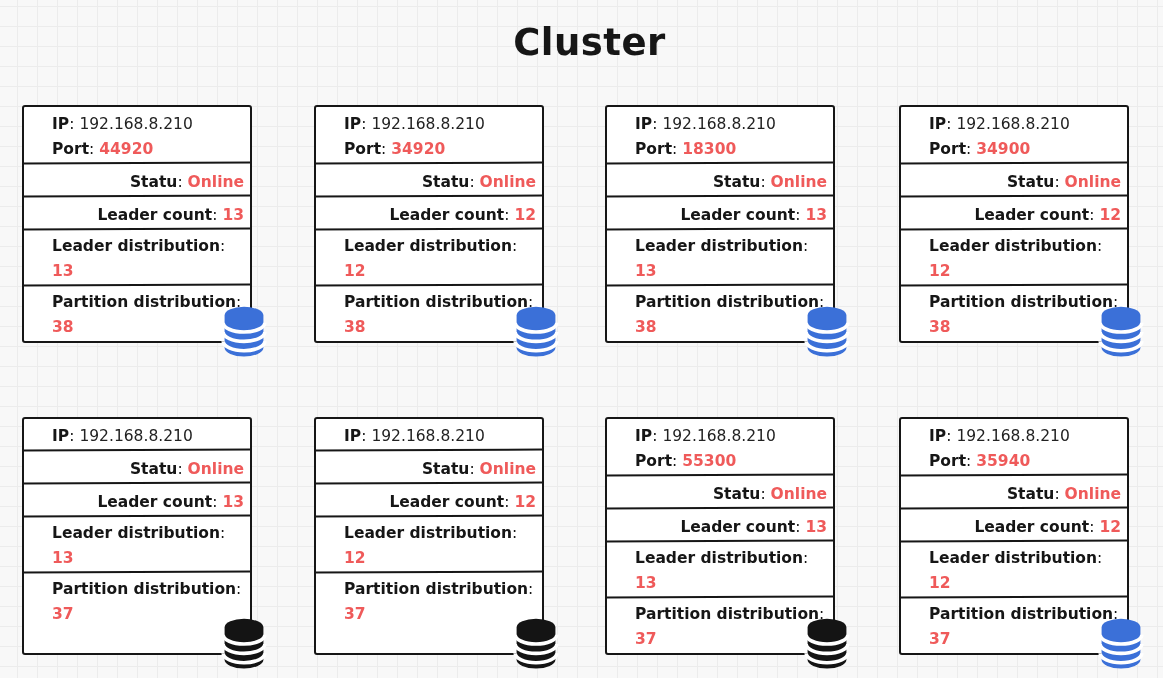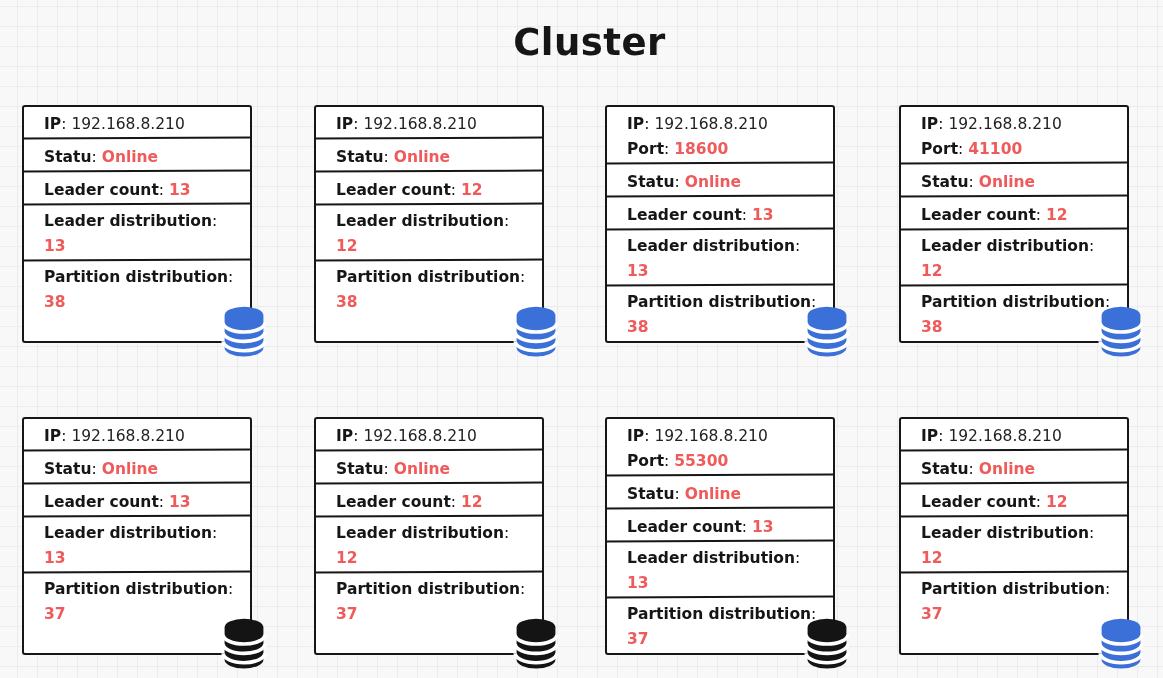--- a/index.html
+++ b/index.html
@@ -36,24 +36,24 @@
   .card{
     position:absolute;
     width:230px;height:238px;
     box-sizing:border-box;
     background:#ffffff;
     border:2.2px solid #161616;
     border-radius:3px;
   }
   .r1{top:105px;} .r2{top:417px;}
   .c1{left:22px;} .c2{left:314px;} .c3{left:605px;} .c4{left:899px;}
-  .sec{padding-left:20px;padding-right:6px;}
+  .sec{padding-left:28px;padding-right:6px;}
   .sec1{padding-top:5px;}
-  .sec2{padding-top:6px;}
-  .sec3{padding-top:6px;}
+  .sec2{padding-top:6px;text-align:right;}
+  .sec3{padding-top:6px;text-align:right;}
   .sec4{padding-top:4px;}
   .sec5{padding-top:4px;}
   .row{height:25px;line-height:25px;font-size:15.5px;white-space:nowrap;}
   .lbl{font-weight:700;color:#161616;}
   .sep{font-weight:400;color:#161616;margin-right:5px;}
   .val{color:var(--value-red);font-weight:600;}
   .val-black{color:#222222;font-weight:400;}
   .divider{
     border-top:2.5px solid #161616;
     margin:0 -1px;
@@ -72,20 +72,21 @@
 </style>
 </head>
 <body>
 
 <div class="canvas">
   <div class="title">Cluster</div>
 
   <div class="card r1 c1">
     <div class="sec sec1">
       <div class="row"><span class="lbl">IP</span><span class="sep">:</span><span class="val val-black">192.168.8.210</span></div>
+      <div class="row"><span class="lbl">Port</span><span class="sep">:</span><span class="val">44920</span></div>
     </div>
     <div class="divider"></div>
     <div class="sec sec2">
       <div class="row"><span class="lbl">Statu</span><span class="sep">:</span><span class="val">Online</span></div>
     </div>
     <div class="divider"></div>
     <div class="sec sec3">
       <div class="row"><span class="lbl">Leader count</span><span class="sep">:</span><span class="val">13</span></div>
     </div>
     <div class="divider"></div>
@@ -104,20 +105,21 @@
           <path class="db-groove" d="M3 23 A29 13 0 0 0 61 23"></path>
           <path class="db-groove" d="M3 36 A29 13 0 0 0 61 36"></path>
           <path class="db-groove" d="M3 49 A29 13 0 0 0 61 49"></path>
         </svg>
     </span>
   </div>
 
   <div class="card r1 c2">
     <div class="sec sec1">
       <div class="row"><span class="lbl">IP</span><span class="sep">:</span><span class="val val-black">192.168.8.210</span></div>
+      <div class="row"><span class="lbl">Port</span><span class="sep">:</span><span class="val">34920</span></div>
     </div>
     <div class="divider"></div>
     <div class="sec sec2">
       <div class="row"><span class="lbl">Statu</span><span class="sep">:</span><span class="val">Online</span></div>
     </div>
     <div class="divider"></div>
     <div class="sec sec3">
       <div class="row"><span class="lbl">Leader count</span><span class="sep">:</span><span class="val">12</span></div>
     </div>
     <div class="divider"></div>
@@ -136,21 +138,21 @@
           <path class="db-groove" d="M3 23 A29 13 0 0 0 61 23"></path>
           <path class="db-groove" d="M3 36 A29 13 0 0 0 61 36"></path>
           <path class="db-groove" d="M3 49 A29 13 0 0 0 61 49"></path>
         </svg>
     </span>
   </div>
 
   <div class="card r1 c3">
     <div class="sec sec1">
       <div class="row"><span class="lbl">IP</span><span class="sep">:</span><span class="val val-black">192.168.8.210</span></div>
-      <div class="row"><span class="lbl">Port</span><span class="sep">:</span><span class="val">18600</span></div>
+      <div class="row"><span class="lbl">Port</span><span class="sep">:</span><span class="val">18300</span></div>
     </div>
     <div class="divider"></div>
     <div class="sec sec2">
       <div class="row"><span class="lbl">Statu</span><span class="sep">:</span><span class="val">Online</span></div>
     </div>
     <div class="divider"></div>
     <div class="sec sec3">
       <div class="row"><span class="lbl">Leader count</span><span class="sep">:</span><span class="val">13</span></div>
     </div>
     <div class="divider"></div>
@@ -169,21 +171,21 @@
           <path class="db-groove" d="M3 23 A29 13 0 0 0 61 23"></path>
           <path class="db-groove" d="M3 36 A29 13 0 0 0 61 36"></path>
           <path class="db-groove" d="M3 49 A29 13 0 0 0 61 49"></path>
         </svg>
     </span>
   </div>
 
   <div class="card r1 c4">
     <div class="sec sec1">
       <div class="row"><span class="lbl">IP</span><span class="sep">:</span><span class="val val-black">192.168.8.210</span></div>
-      <div class="row"><span class="lbl">Port</span><span class="sep">:</span><span class="val">41100</span></div>
+      <div class="row"><span class="lbl">Port</span><span class="sep">:</span><span class="val">34900</span></div>
     </div>
     <div class="divider"></div>
     <div class="sec sec2">
       <div class="row"><span class="lbl">Statu</span><span class="sep">:</span><span class="val">Online</span></div>
     </div>
     <div class="divider"></div>
     <div class="sec sec3">
       <div class="row"><span class="lbl">Leader count</span><span class="sep">:</span><span class="val">12</span></div>
     </div>
     <div class="divider"></div>
@@ -299,20 +301,21 @@
           <path class="db-groove" d="M3 23 A29 13 0 0 0 61 23"></path>
           <path class="db-groove" d="M3 36 A29 13 0 0 0 61 36"></path>
           <path class="db-groove" d="M3 49 A29 13 0 0 0 61 49"></path>
         </svg>
     </span>
   </div>
 
   <div class="card r2 c4">
     <div class="sec sec1">
       <div class="row"><span class="lbl">IP</span><span class="sep">:</span><span class="val val-black">192.168.8.210</span></div>
+      <div class="row"><span class="lbl">Port</span><span class="sep">:</span><span class="val">35940</span></div>
     </div>
     <div class="divider"></div>
     <div class="sec sec2">
       <div class="row"><span class="lbl">Statu</span><span class="sep">:</span><span class="val">Online</span></div>
     </div>
     <div class="divider"></div>
     <div class="sec sec3">
       <div class="row"><span class="lbl">Leader count</span><span class="sep">:</span><span class="val">12</span></div>
     </div>
     <div class="divider"></div>

